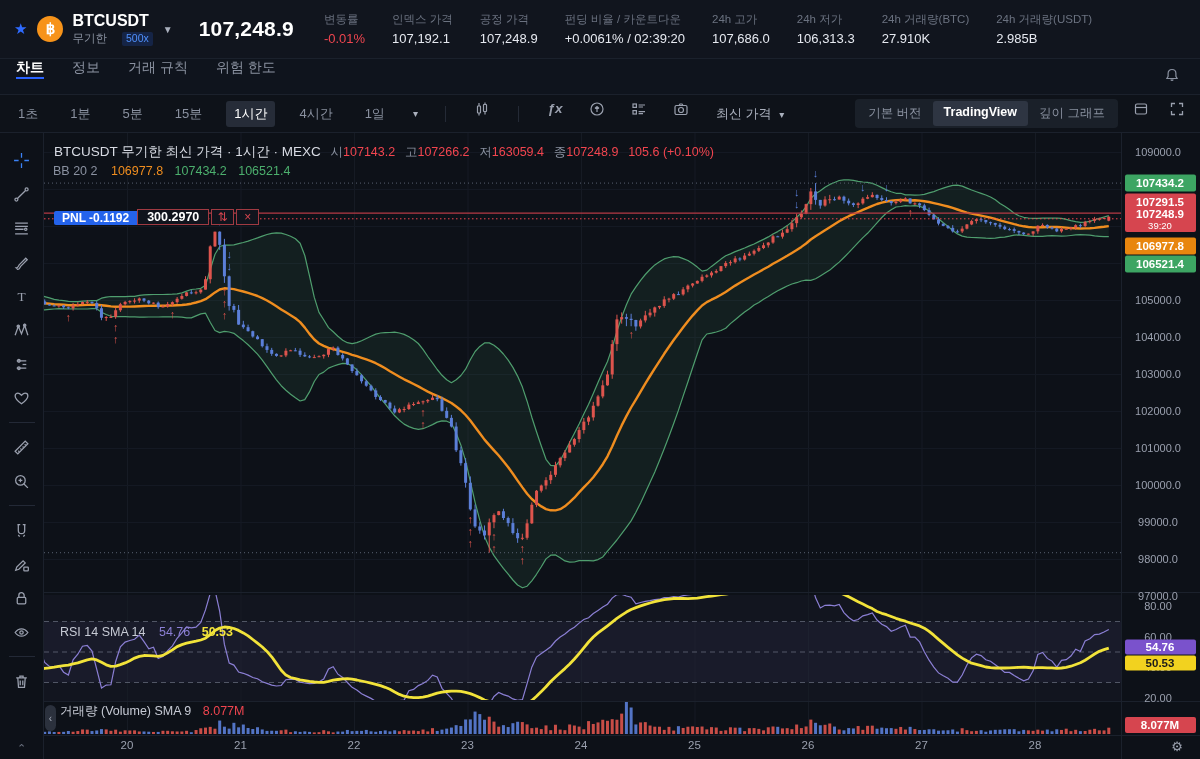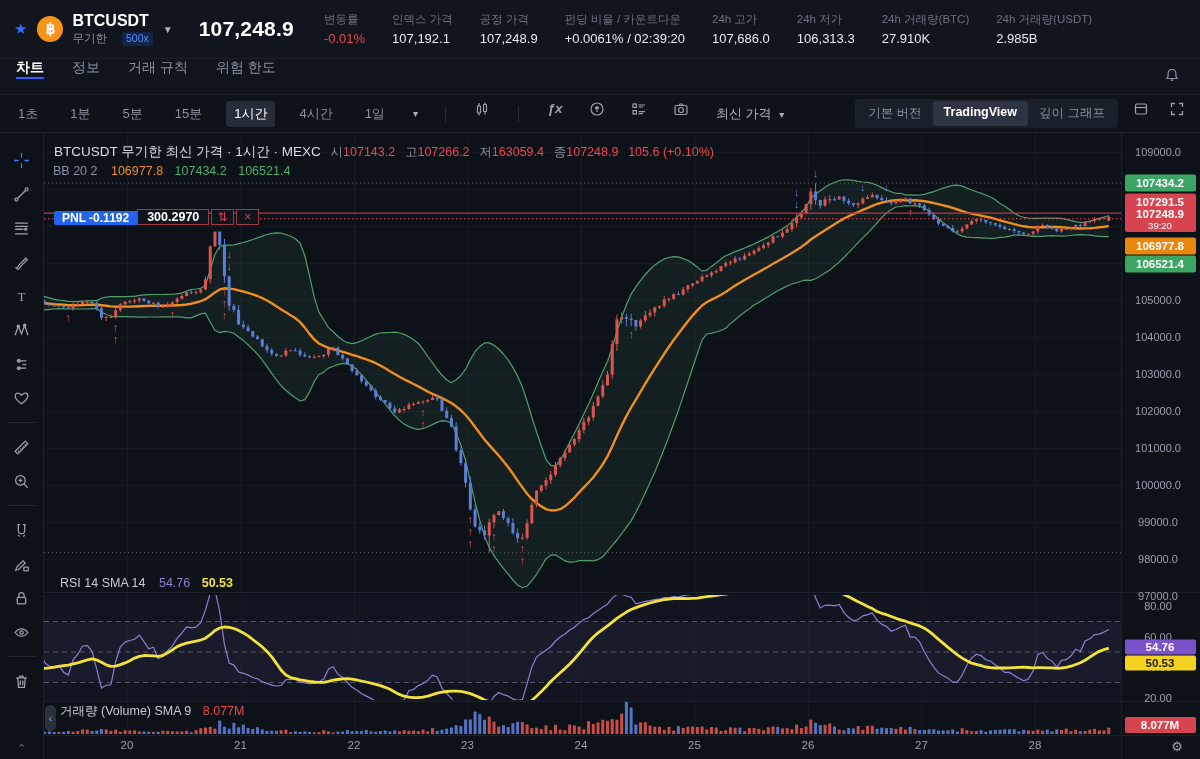--- a/index.html
+++ b/index.html
@@ -59,21 +59,21 @@
   .leg2 .bb-mid{color:#ef8d1f;margin-left:10px;}
   .leg2 .bb-u{color:#4caf6d;margin-left:8px;}
   .leg2 .bb-l{color:#4caf6d;margin-left:8px;}
   .pnl-row{left:10px;top:70px;display:flex;align-items:flex-end;height:22px;z-index:4;}
   .pnl-tag{background:#2463eb;color:#fff;font-size:12px;font-weight:bold;display:flex;
     align-items:center;padding:0 8px;border-radius:2px 0 0 2px;}
   .pnl-qty{background:#10141d;border:1px solid #a03a42;color:#fff;font-weight:bold;
     font-size:12.5px;display:flex;align-items:center;padding:0 9px;}
   .pnl-btn{background:#10141d;border:1px solid #a03a42;color:#d6454f;width:21px;
     display:flex;align-items:center;justify-content:center;font-size:12px;cursor:pointer;margin-left:2px;}
-  .rsi-leg{left:16px;top:443px;font-size:12.5px;color:#c6cad4;}
+  .rsi-leg{left:16px;top:492px;font-size:12.5px;color:#c6cad4;}
   .rsi-leg .v1{color:#8b7fd4;margin-left:10px;}
   .rsi-leg .v2{color:#f2e33a;font-weight:bold;margin-left:8px;}
   .vol-leg{left:16px;top:570px;font-size:12.5px;color:#c6cad4;}
   .vol-leg .vv{color:#ef454f;margin-left:8px;}
   .pane-collapse{left:1px;top:572px;width:11px;height:26px;background:#2b313d;
     border-radius:6px;color:#aab0bd;font-size:10px;display:flex;align-items:center;
     justify-content:center;cursor:pointer;}
   svg{display:block;}
 </style>
 </head>

